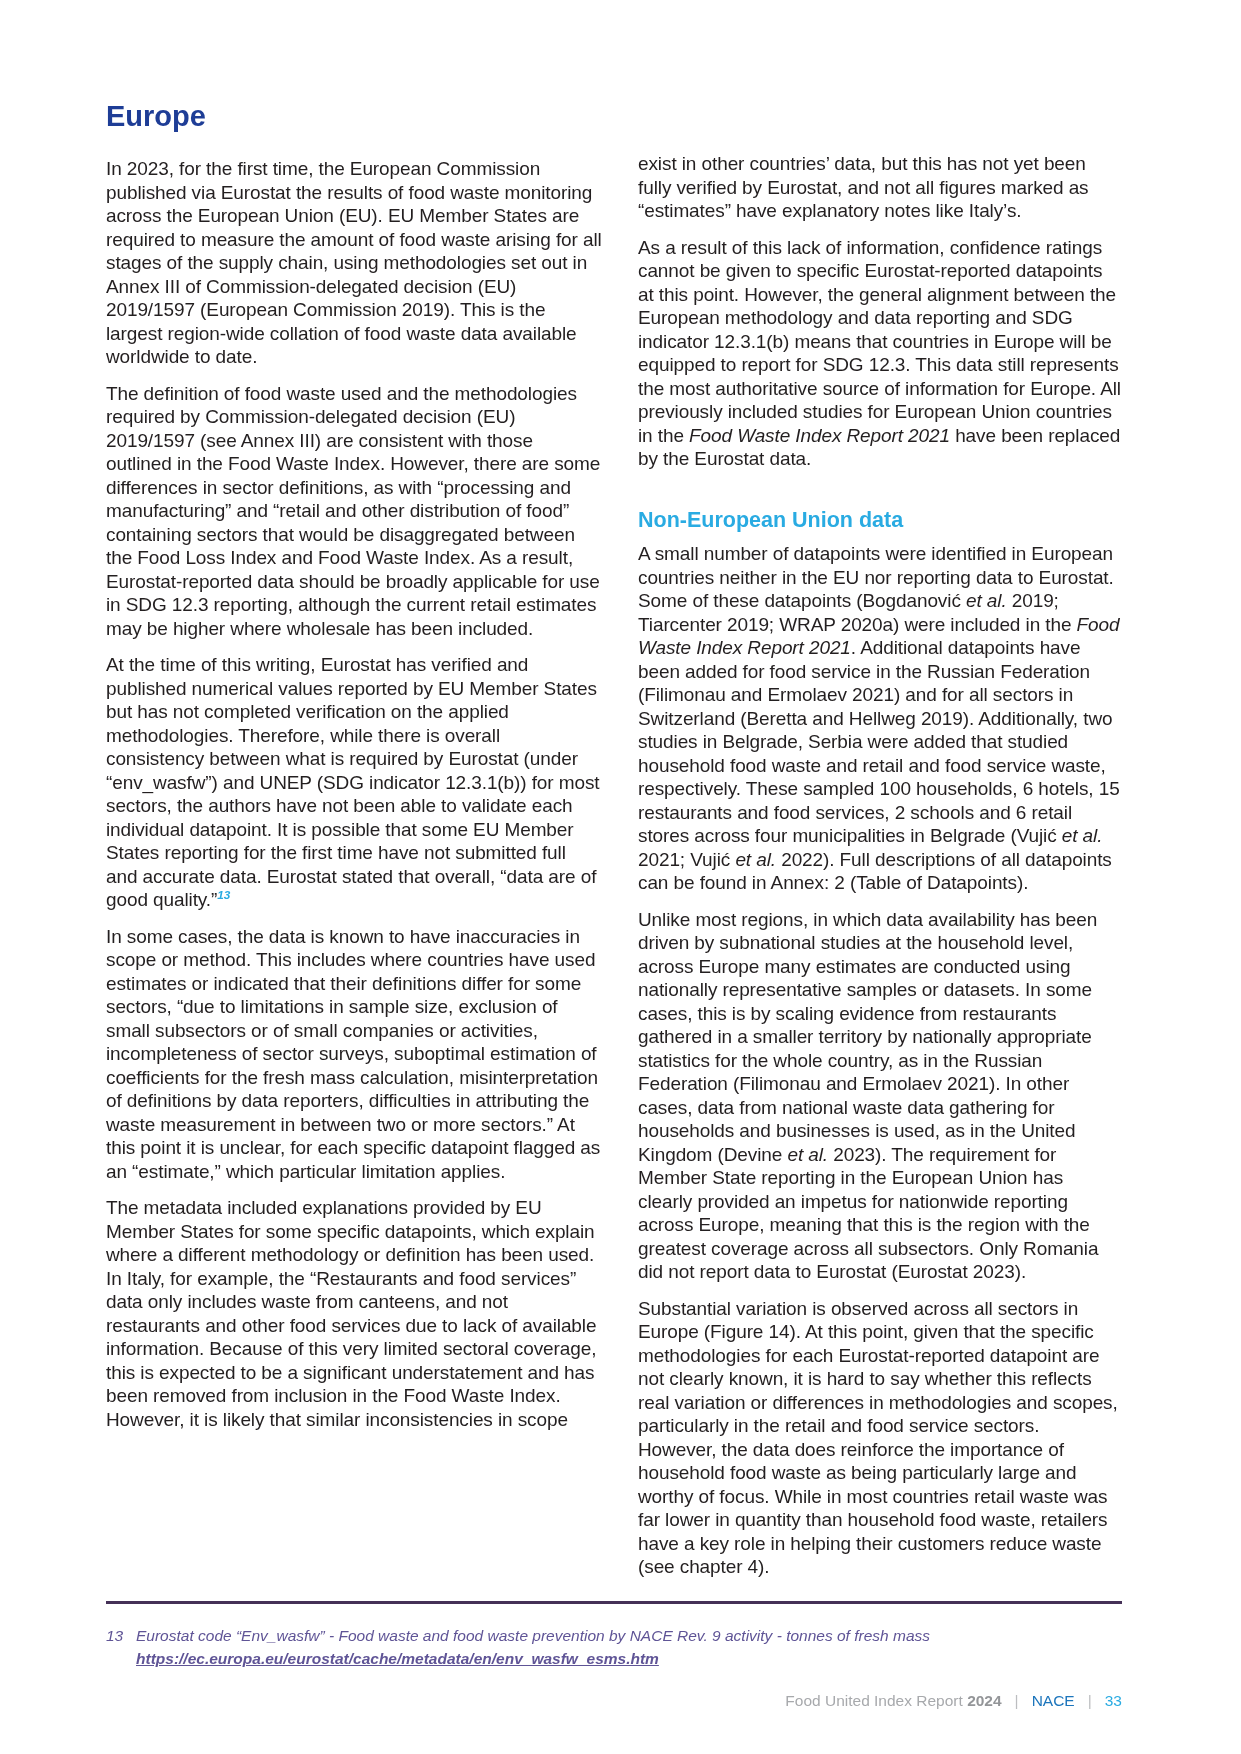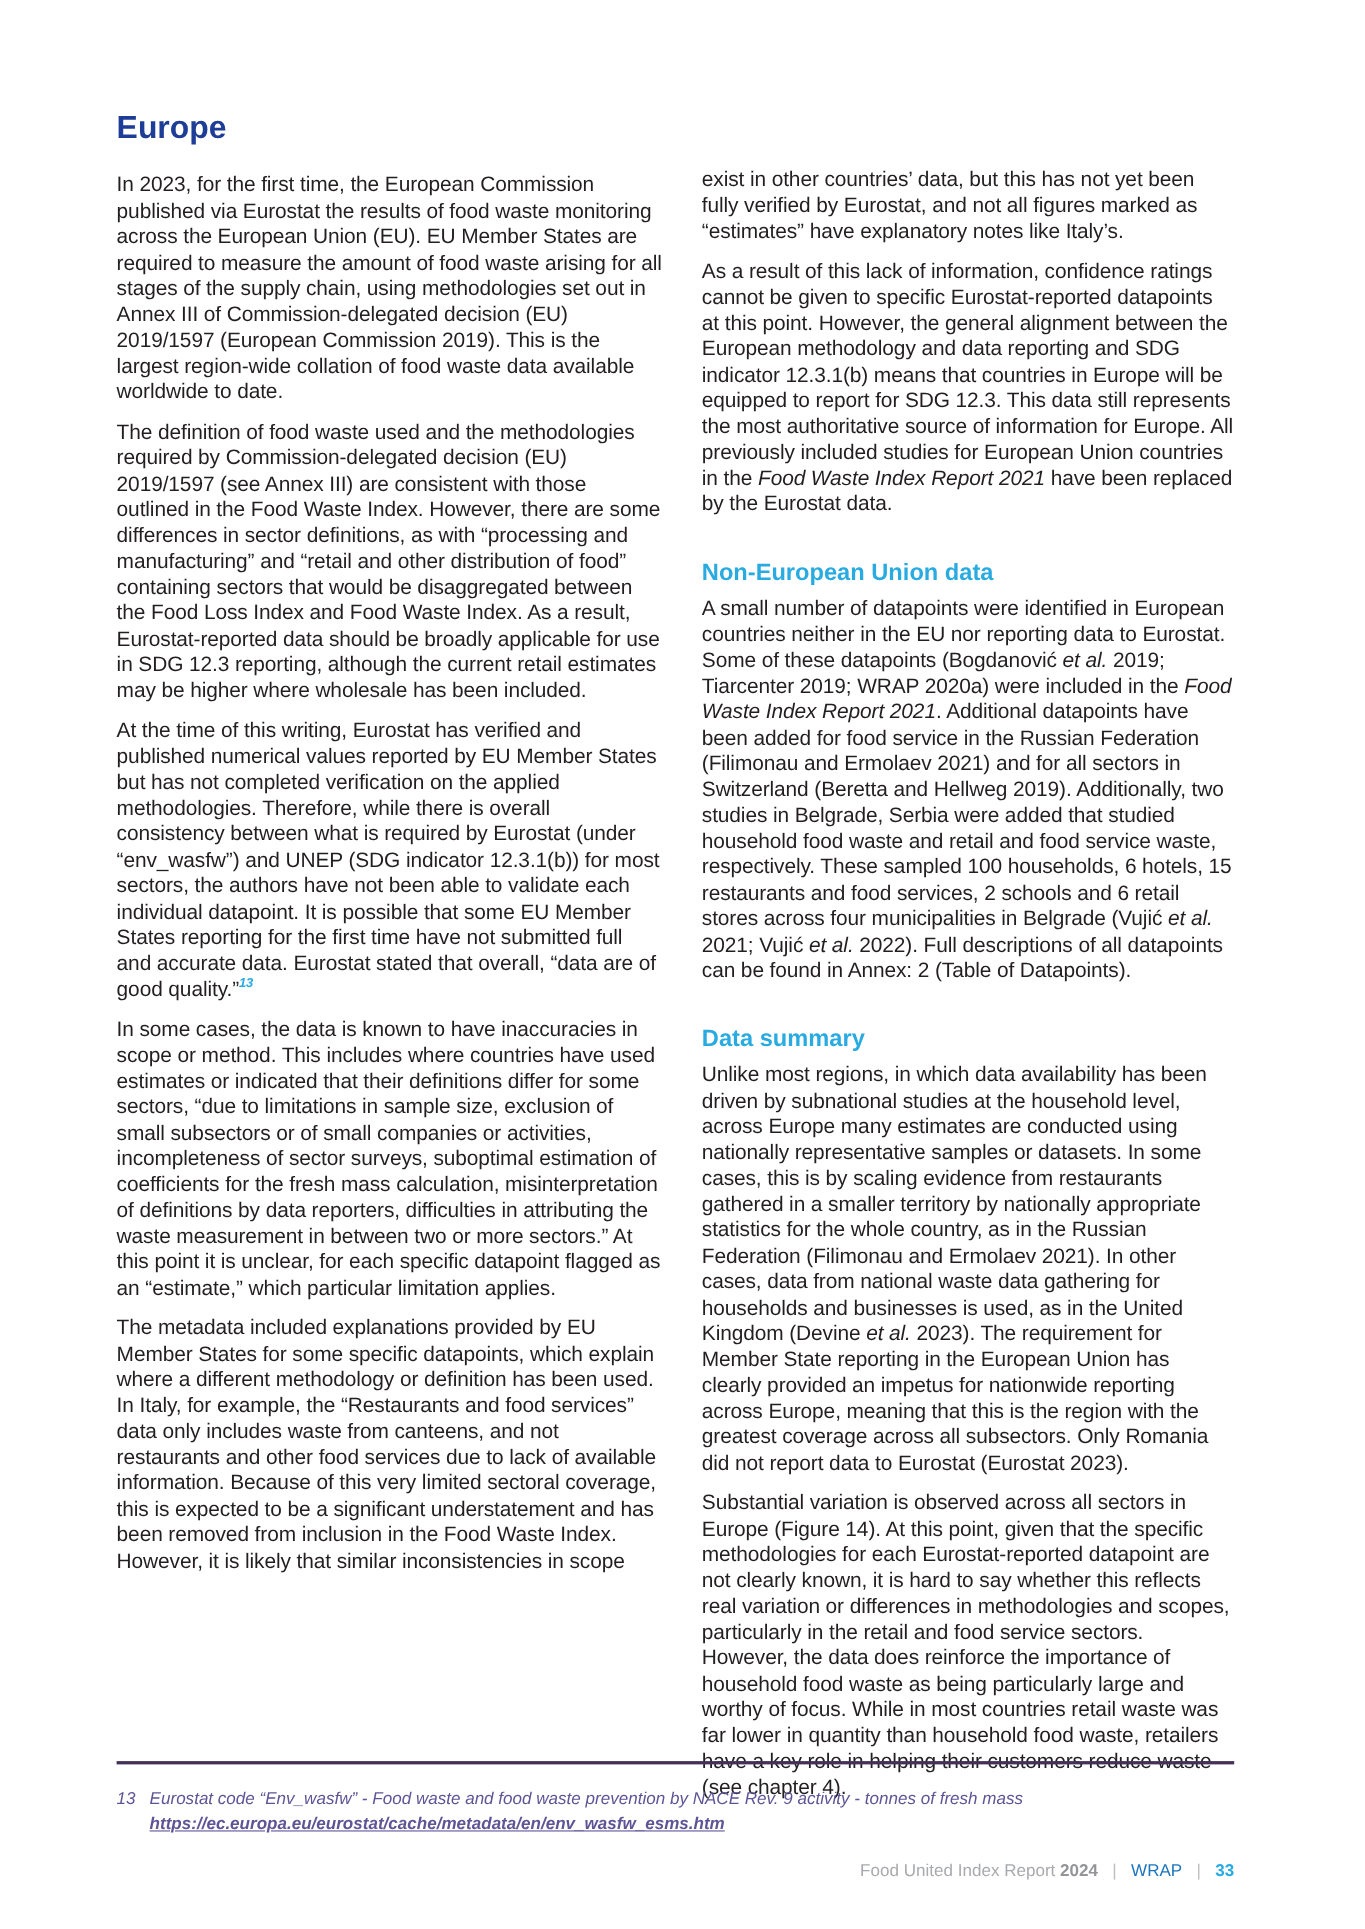--- a/index.html
+++ b/index.html
@@ -40,48 +40,47 @@
   .footnote-number{flex:0 0 30px;}
   .footnote-body{flex:1;}
   .footnote-link{color:inherit;font-weight:700;text-decoration:underline;cursor:pointer;}
   .page-footer{
     position:absolute;left:106px;top:1692px;width:1016px;
     text-align:right;font-size:15.5px;color:#a7a9ac;
   }
   .page-footer .year{font-weight:700;color:#939598;}
   .page-footer .sep{color:#bcbec0;margin:0 13px;}
   .page-footer .org{color:#1c75bc;cursor:pointer;}
-  .page-footer .pagenum{color:#29abe2;font-weight:700;}
+  .page-footer .pagenum{color:#29abe2;font-weight:400;}
 </style>
 </head>
 <body>
 
 <div class="page">
 
   <div class="col col-left">
     <h1 class="doc-title">Europe</h1>
     <p class="body-p">In 2023, for the first time, the European Commission published via Eurostat the results of food waste monitoring across the European Union (EU). EU Member States are required to measure the amount of food waste arising for all stages of the supply chain, using methodologies set out in Annex III of Commission-delegated decision (EU) 2019/1597 (European Commission 2019). This is the largest region-wide collation of food waste data available worldwide to date.</p>
     <p class="body-p">The definition of food waste used and the methodologies required by Commission-delegated decision (EU) 2019/1597 (see Annex III) are consistent with those outlined in the Food Waste Index. However, there are some differences in sector definitions, as with “processing and manufacturing” and “retail and other distribution of food” containing sectors that would be disaggregated between the Food Loss Index and Food Waste Index. As a result, Eurostat-reported data should be broadly applicable for use in SDG 12.3 reporting, although the current retail estimates may be higher where wholesale has been included.</p>
     <p class="body-p"><span>At the time of this writing, Eurostat has verified and published numerical values reported by EU Member States but has not completed verification on the applied methodologies. Therefore, while there is overall consistency between what is required by Eurostat (under “env_wasfw”) and UNEP (SDG indicator 12.3.1(b)) for most sectors, the authors have not been able to validate each individual datapoint. It is possible that some EU Member States reporting for the first time have not submitted full and accurate data. Eurostat stated that overall, “data are of good quality.”</span><sup style="font-style: italic; font-weight: 700; color: rgb(41, 171, 226);">13</sup></p>
     <p class="body-p">In some cases, the data is known to have inaccuracies in scope or method. This includes where countries have used estimates or indicated that their definitions differ for some sectors, “due to limitations in sample size, exclusion of small subsectors or of small companies or activities, incompleteness of sector surveys, suboptimal estimation of coefficients for the fresh mass calculation, misinterpretation of definitions by data reporters, difficulties in attributing the waste measurement in between two or more sectors.” At this point it is unclear, for each specific datapoint flagged as an “estimate,” which particular limitation applies.</p>
     <p class="body-p">The metadata included explanations provided by EU Member States for some specific datapoints, which explain where a different methodology or definition has been used. In Italy, for example, the “Restaurants and food services” data only includes waste from canteens, and not restaurants and other food services due to lack of available information. Because of this very limited sectoral coverage, this is expected to be a significant understatement and has been removed from inclusion in the Food Waste Index. However, it is likely that similar inconsistencies in scope</p>
   </div>
 
   <div class="col col-right">
     <p class="body-p">exist in other countries’ data, but this has not yet been fully verified by Eurostat, and not all figures marked as “estimates” have explanatory notes like Italy’s.</p>
     <p class="body-p"><span>As a result of this lack of information, confidence ratings cannot be given to specific Eurostat-reported datapoints at this point. However, the general alignment between the European methodology and data reporting and SDG indicator 12.3.1(b) means that countries in Europe will be equipped to report for SDG 12.3. This data still represents the most authoritative source of information for Europe. All previously included studies for European Union countries in the </span><span style="font-style: italic;">Food Waste Index Report 2021</span><span> have been replaced by the Eurostat data.</span></p>
     <h2 class="section-heading spaced">Non-European Union data</h2>
     <p class="body-p"><span>A small number of datapoints were identified in European countries neither in the EU nor reporting data to Eurostat. Some of these datapoints (Bogdanović </span><span style="font-style: italic;">et al.</span><span> 2019; Tiarcenter 2019; WRAP 2020a) were included in the </span><span style="font-style: italic;">Food Waste Index Report 2021</span><span>. Additional datapoints have been added for food service in the Russian Federation (Filimonau and Ermolaev 2021) and for all sectors in Switzerland (Beretta and Hellweg 2019). Additionally, two studies in Belgrade, Serbia were added that studied household food waste and retail and food service waste, respectively. These sampled 100 households, 6 hotels, 15 restaurants and food services, 2 schools and 6 retail stores across four municipalities in Belgrade (Vujić </span><span style="font-style: italic;">et al.</span><span> 2021; Vujić </span><span style="font-style: italic;">et al.</span><span> 2022). Full descriptions of all datapoints can be found in Annex: 2 (Table of Datapoints).</span></p>
-    <h2 class="section-heading spaced">Data summary</h2>
     <p class="body-p"><span>Unlike most regions, in which data availability has been driven by subnational studies at the household level, across Europe many estimates are conducted using nationally representative samples or datasets. In some cases, this is by scaling evidence from restaurants gathered in a smaller territory by nationally appropriate statistics for the whole country, as in the Russian Federation (Filimonau and Ermolaev 2021). In other cases, data from national waste data gathering for households and businesses is used, as in the United Kingdom (Devine </span><span style="font-style: italic;">et al.</span><span> 2023). The requirement for Member State reporting in the European Union has clearly provided an impetus for nationwide reporting across Europe, meaning that this is the region with the greatest coverage across all subsectors. Only Romania did not report data to Eurostat (Eurostat 2023).</span></p>
     <p class="body-p">Substantial variation is observed across all sectors in Europe (Figure 14). At this point, given that the specific methodologies for each Eurostat-reported datapoint are not clearly known, it is hard to say whether this reflects real variation or differences in methodologies and scopes, particularly in the retail and food service sectors. However, the data does reinforce the importance of household food waste as being particularly large and worthy of focus. While in most countries retail waste was far lower in quantity than household food waste, retailers have a key role in helping their customers reduce waste (see chapter 4).</p>
   </div>
 
   <div class="footnote">
     <span class="footnote-number">13</span>
     <span class="footnote-body"><span>Eurostat code “Env_wasfw” - Food waste and food waste prevention by NACE Rev. 9 activity - tonnes of fresh mass </span><span class="footnote-link">https://ec.europa.eu/eurostat/cache/metadata/en/env_wasfw_esms.htm</span></span>
   </div>
 
   <div class="page-footer">
-    <span>Food United Index Report </span><span class="year">2024</span><span class="sep">|</span><span class="org">WRAP</span><span class="sep">|</span><span class="pagenum">33</span>
+    <span>Food United Index Report </span><span class="year">2024</span><span class="sep">|</span><span class="org">NACE</span><span class="sep">|</span><span class="pagenum">33</span>
   </div>
 
 </div>
 
 </body></html>

